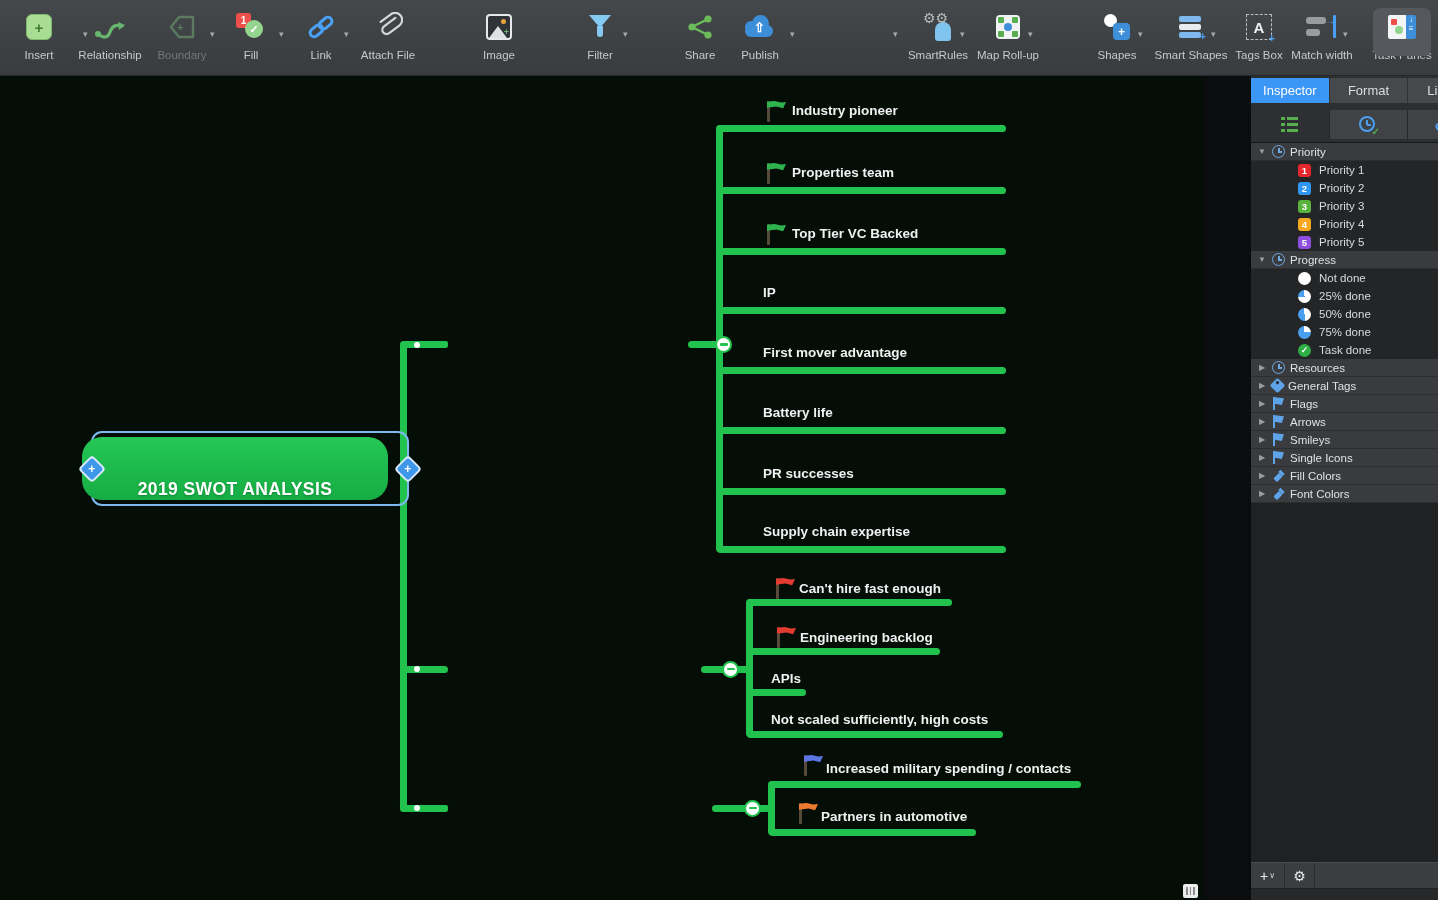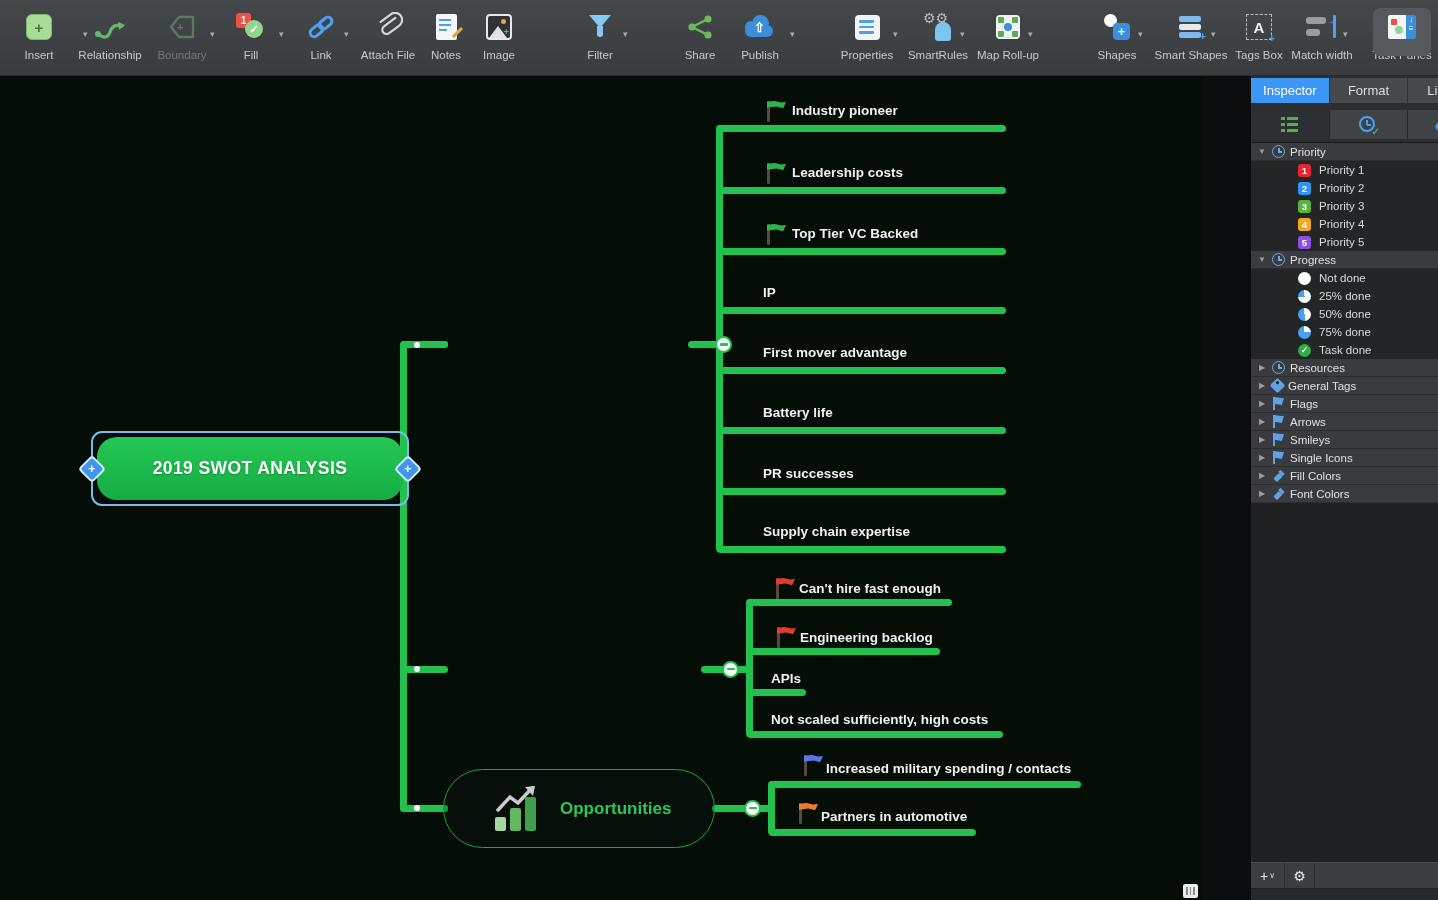--- a/index.html
+++ b/index.html
@@ -83,22 +83,22 @@
 
   
   .canvas { position:absolute; left:0; top:76px; width:1203px; height:824px; background:#050d07; overflow:hidden; }
   .bar { position:absolute; background:#21c24d; border-radius:3.5px; }
   .wdot { position:absolute; width:6px; height:6px; border-radius:50%; background:#fff; z-index:6; }
   .minus { position:absolute; width:17px; height:17px; border-radius:50%; background:#fff;
            border:2px solid #21c24d; z-index:7; }
   .minus::after { content:""; position:absolute; left:2.5px; right:2.5px; top:50%; margin-top:-1.25px;
            height:2.5px; background:#21c24d; border-radius:1px; }
 
-  .root { position:absolute; left:97px; top:437px; width:306px; height:63px; border-radius:20px;
-          background:linear-gradient(180deg,#24c755 0%,#16ad44 100%); display:flex; align-items:center;
+  .root { position:absolute; left:82px; top:437px; width:306px; height:63px; border-radius:20px;
+          background:linear-gradient(180deg,#24c755 0%,#16ad44 100%); display:flex; align-items:flex-end;
           justify-content:center; z-index:5; }
   .root .rlabel { color:#fff; font-weight:bold; font-size:17.5px; letter-spacing:0.4px;
           text-shadow:0 1px 2px rgba(0,0,0,0.25); }
   .sel { position:absolute; left:91px; top:431px; width:318px; height:75px; border:2.5px solid #7db9ee;
          border-radius:11px; z-index:4; }
   .handle { position:absolute; width:20px; height:20px; background:#3f97ea; border:2px solid #d8eafc;
          border-radius:4px; transform:rotate(45deg); z-index:8; display:flex; align-items:center; justify-content:center; }
   .handle span { transform:rotate(-45deg); color:#fff; font-weight:bold; font-size:12px; line-height:1; }
 
   .pill { position:absolute; border:1.7px solid #15a746; border-radius:40px; display:flex; align-items:center;
@@ -260,31 +260,20 @@
       <div class="tlabel">Link</div>
     </div>
     <div class="titem" style="left:343px">
       <div class="ibox">
         <svg class="svgic" width="30" height="30" viewBox="0 0 30 30">
           <path d="M21 5 L11 15 a4.2 4.2 0 0 0 6 6 l9 -9 a7 7 0 0 0 -10 -10 l-9 9" stroke="#d6d7d8" stroke-width="2.2" fill="none" stroke-linecap="round" transform="rotate(8 15 15)"></path>
         </svg>
       </div>
       <div class="tlabel">Attach File</div>
     </div>
-    <div class="titem" style="left:401px">
-      <div class="ibox">
-        <div class="ic-notes">
-          <i style="top:5px;width:12px"></i>
-            <i style="top:10px;width:12px"></i>
-            <i style="top:15px;width:8px"></i>
-          <div class="pen"></div>
-        </div>
-      </div>
-      <div class="tlabel">Notes</div>
-    </div>
     <div class="titem" style="left:454px">
       <div class="ibox">
         <div class="ic-image">
           <div class="sun"></div>
             <div class="mt"></div>
             <div class="gr">+</div>
         </div>
       </div>
       <div class="tlabel">Image</div>
     </div>
@@ -312,30 +301,20 @@
     <div class="titem" style="left:715px">
       <div class="ibox">
         <div class="ic-publish">
           <div class="c2"></div>
             <div class="c1"></div>
             <div class="base"></div>
             <div class="arr">⇧</div>
         </div>
       </div>
       <div class="tlabel">Publish</div>
-    </div>
-    <div class="titem" style="left:822px">
-      <div class="ibox">
-        <div class="ic-props">
-            <i></i>
-            <i></i>
-            <i></i>
-          </div>
-      </div>
-      <div class="tlabel">Properties</div>
     </div>
     <div class="titem" style="left:893px">
       <div class="ibox">
         <div class="ic-smartrules">
           <div class="head"></div>
             <div class="gears">⚙⚙</div>
         </div>
       </div>
       <div class="tlabel">SmartRules</div>
     </div>
@@ -443,21 +422,21 @@
         <div class="pole"></div>
         <div class="cloth"></div>
       </div>
     <div class="crow" style="left:792px;top:27px">Industry pioneer</div>
     <div class="bar" style="left:717px;top:49px;width:289px;height:6.5px"></div>
 
     <div class="flag green" style="left:766px;top:87px">
         <div class="pole"></div>
         <div class="cloth"></div>
       </div>
-    <div class="crow" style="left:792px;top:89px">Leadership costs</div>
+    <div class="crow" style="left:792px;top:89px">Properties team</div>
     <div class="bar" style="left:717px;top:111px;width:289px;height:6.5px"></div>
 
     <div class="flag green" style="left:766px;top:148px">
         <div class="pole"></div>
         <div class="cloth"></div>
       </div>
     <div class="crow" style="left:792px;top:150px">Top Tier VC Backed</div>
     <div class="bar" style="left:717px;top:172px;width:289px;height:6.5px"></div>
 
     <div class="crow" style="left:763px;top:209px">IP</div>
@@ -492,32 +471,20 @@
       </div>
     <div class="crow" style="left:800px;top:554px">Engineering backlog</div>
     <div class="bar" style="left:747px;top:572px;width:193px;height:6.5px"></div>
 
     <div class="crow" style="left:771px;top:595px">APIs</div>
     <div class="bar" style="left:747px;top:613px;width:59px;height:6.5px"></div>
 
     <div class="crow" style="left:771px;top:636px">Not scaled sufficiently, high costs</div>
     <div class="bar" style="left:747px;top:655px;width:256px;height:6.5px"></div>
 
-    <div class="pill" style="left:443px;top:693px;width:272px;height:79px;padding-left:48px;gap:14px">
-      <div class="chartic" style="position:relative">
-        <div class="b b1"></div>
-          <div class="b b2"></div>
-          <div class="b b3"></div>
-        <svg width="54" height="54" viewBox="0 0 54 54" style="position:absolute;left:0;top:0">
-          <path d="M6 28 L18 15 L26 21 L40 6" stroke="#c9cbcf" stroke-width="3.5" fill="none" stroke-linecap="round"></path>
-          <path d="M33 5 l10 -1 l-2 10 z" fill="#c9cbcf"></path>
-        </svg>
-      </div>
-      <span class="plabel">Opportunities</span>
-    </div>
     <div class="bar" style="left:712px;top:728.5px;width:58px;height:7px"></div>
     <div class="minus" style="left:744px;top:723.5px"></div>
     <div class="bar" style="left:768px;top:705px;width:7px;height:54px;border-radius:6px"></div>
 
     <div class="flag blue" style="left:803px;top:679px">
         <div class="pole"></div>
         <div class="cloth"></div>
       </div>
     <div class="crow" style="left:826px;top:685px">Increased military spending / contacts</div>
     <div class="bar" style="left:769px;top:705px;width:312px;height:6.5px"></div>

